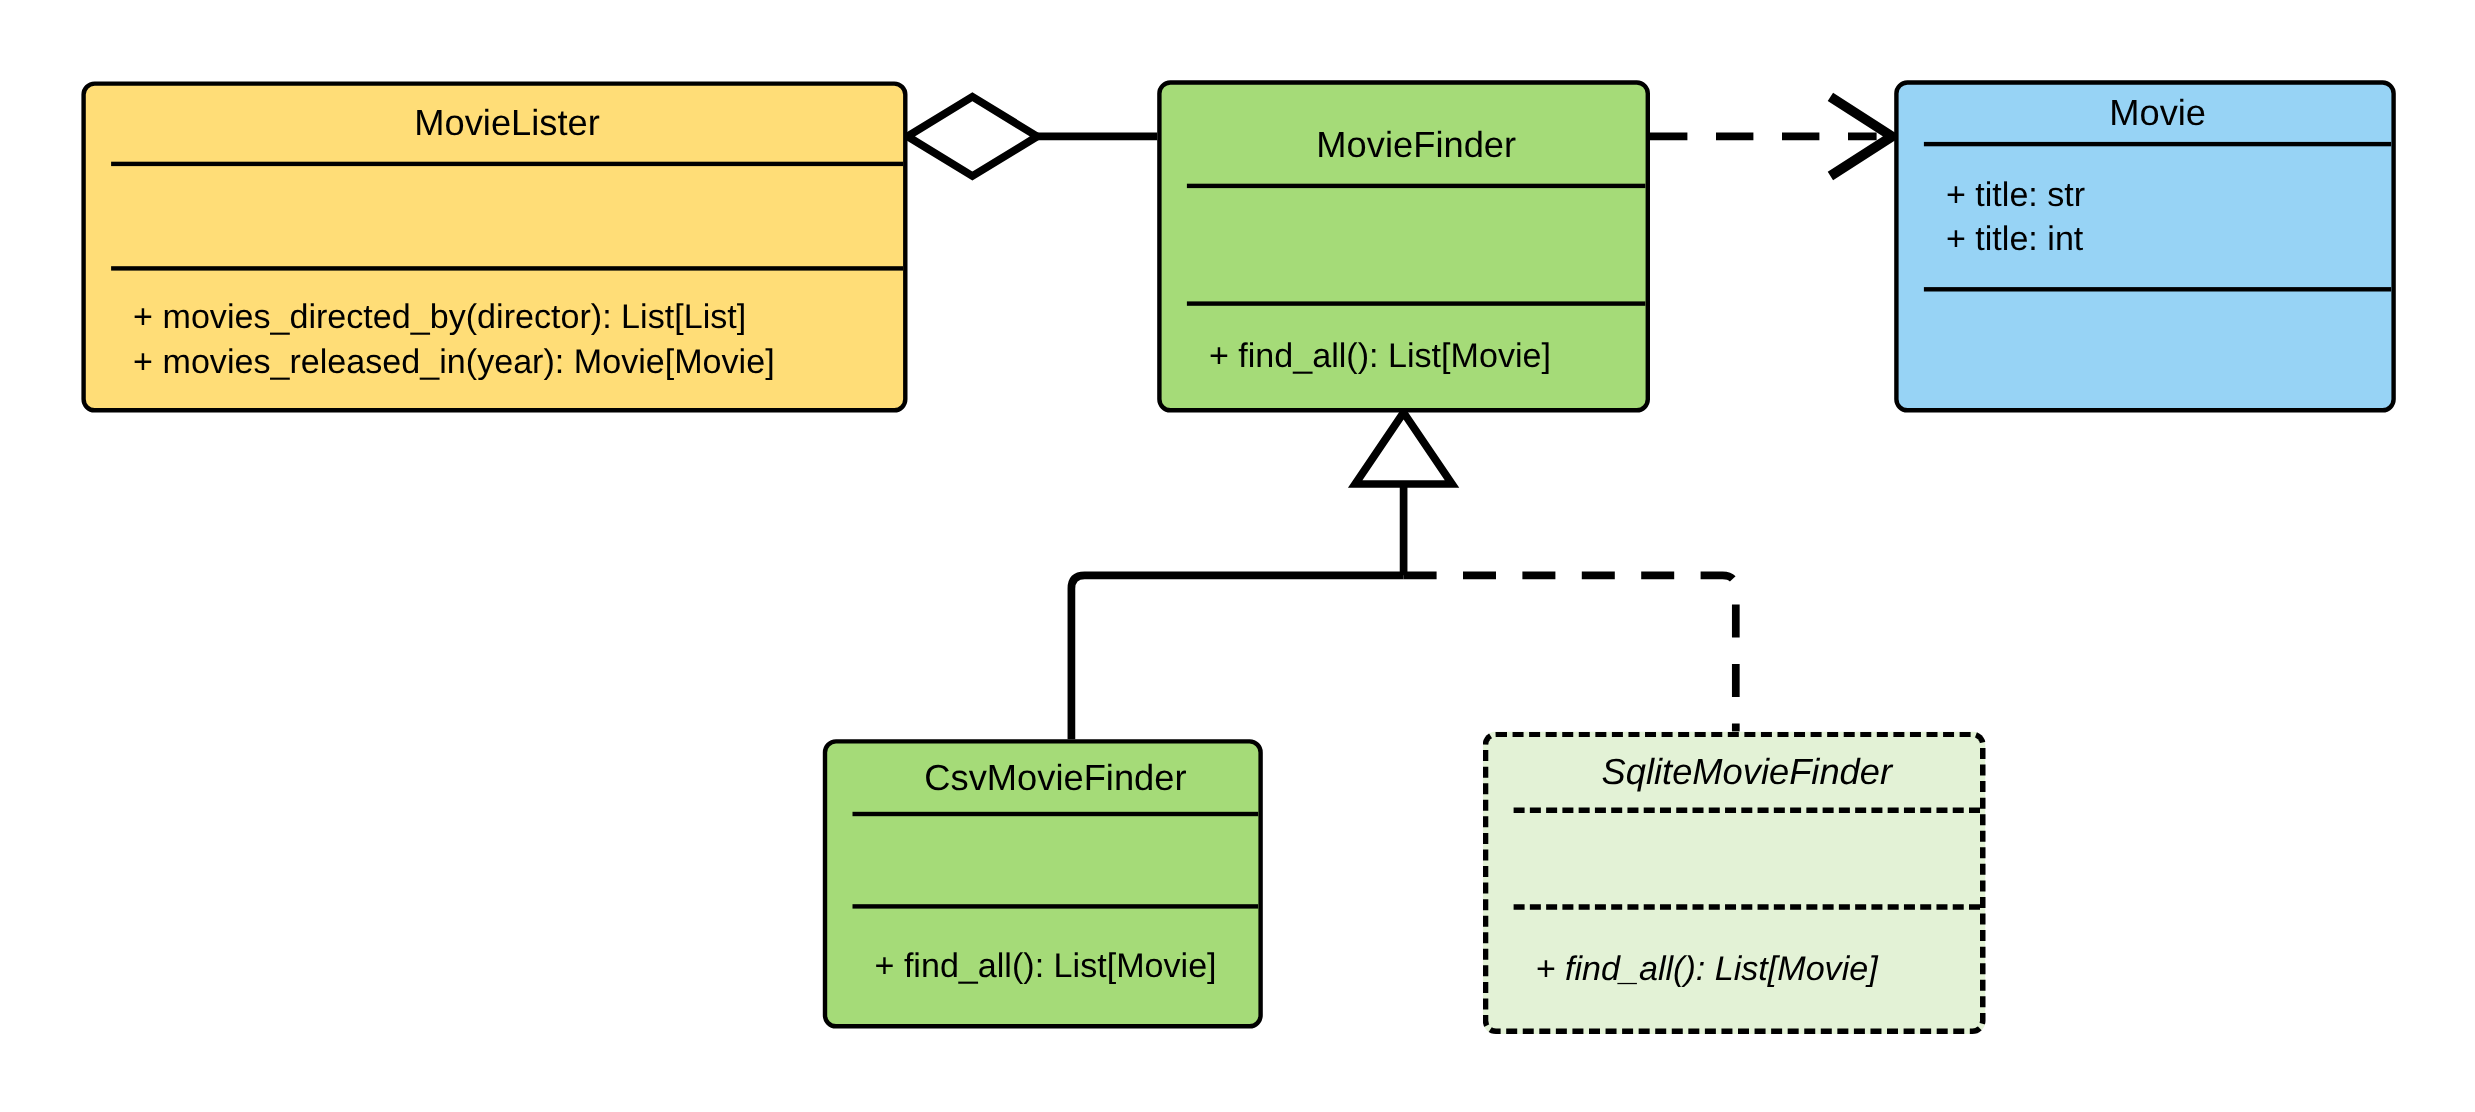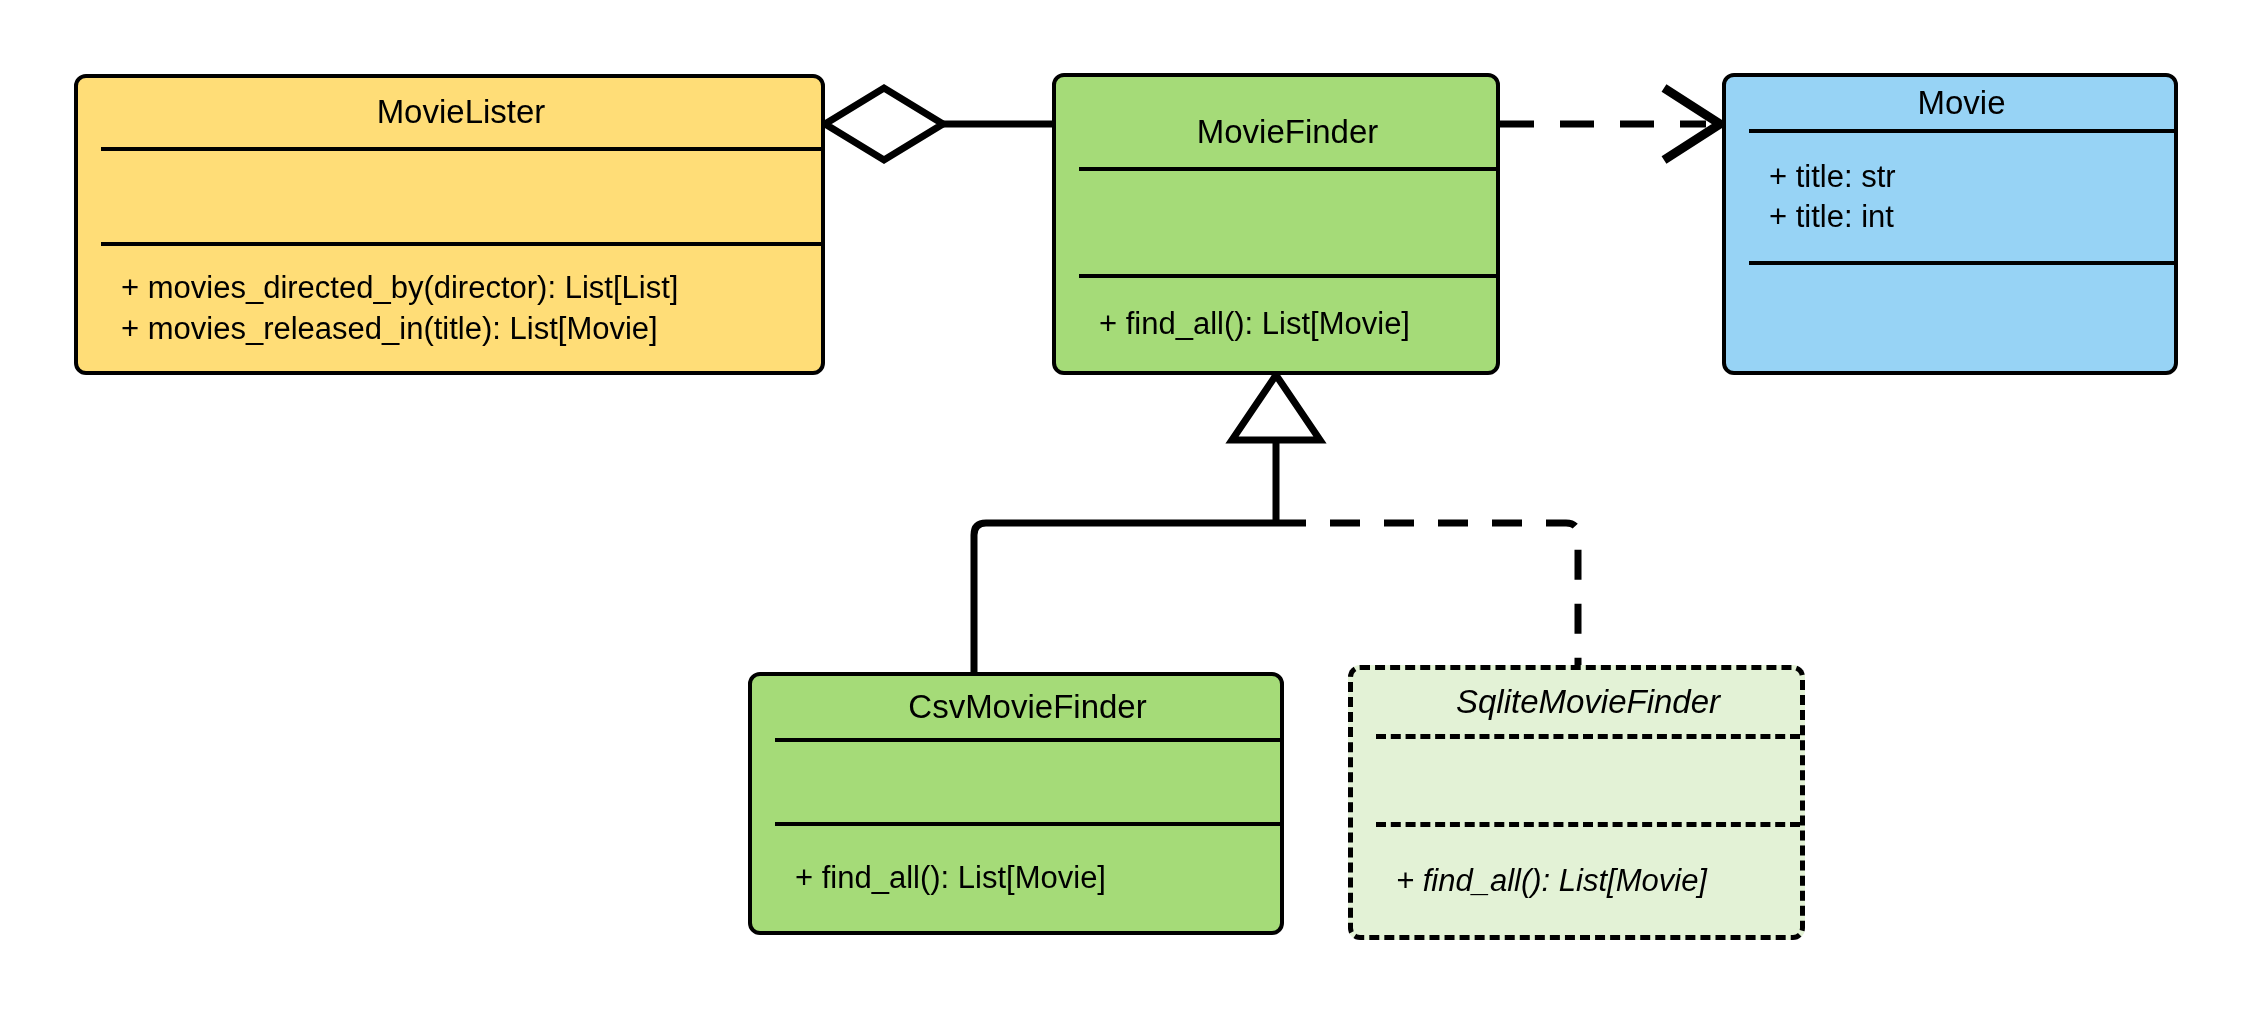--- a/index.html
+++ b/index.html
@@ -107,21 +107,21 @@
     </g>
   </svg>
 
   <div class="uml-class" id="cls-movie-lister" style="left:74px; top:74px; width:751px; height:301px; background:#FFDD77;">
     <div class="compartment title-c" style="height:69px;">
       <span class="class-name">MovieLister</span>
     </div>
     <div class="compartment sep" style="height:95px;"></div>
     <div class="compartment sep members-list" style="flex:1;">
       <div class="member">+ movies_directed_by(director): List[List]</div>
-      <div class="member">+ movies_released_in(title): List[Movie]</div>
+      <div class="member">+ movies_released_in(year): Movie[Movie]</div>
     </div>
   </div>
 
   <div class="uml-class" id="cls-movie-finder" style="left:1052px; top:73px; width:448px; height:302px; background:#A5DB78;">
     <div class="compartment title-c" style="height:70px;margin-top:20px;">
       <span class="class-name">MovieFinder</span>
     </div>
     <div class="compartment sep" style="height:107px;"></div>
     <div class="compartment sep members-list" style="flex:1;">
       <div class="member">+ find_all(): List[Movie]</div>
@@ -132,21 +132,21 @@
     <div class="compartment title-c" style="height:52px;">
       <span class="class-name">Movie</span>
     </div>
     <div class="compartment sep members-list" style="height:132px;">
       <div class="member">+ title: str</div>
       <div class="member">+ title: int</div>
     </div>
     <div class="compartment sep" style="flex:1;"></div>
   </div>
 
-  <div class="uml-class" id="cls-csv-movie-finder" style="left:748px; top:672px; width:536px; height:263px; background:#A5DB78;">
+  <div class="uml-class" id="cls-csv-movie-finder" style="left:748px; top:672px; width:400px; height:263px; background:#A5DB78;">
     <div class="compartment title-c" style="height:62px;">
       <span class="class-name">CsvMovieFinder</span>
     </div>
     <div class="compartment sep" style="height:84px;"></div>
     <div class="compartment sep members-list" style="flex:1;">
       <div class="member">+ find_all(): List[Movie]</div>
     </div>
   </div>
 
   <div class="uml-class dashed" id="cls-sqlite-movie-finder" style="left:1348px; top:665px; width:457px; height:275px; background:#E3F2D6;font-style:italic;">

